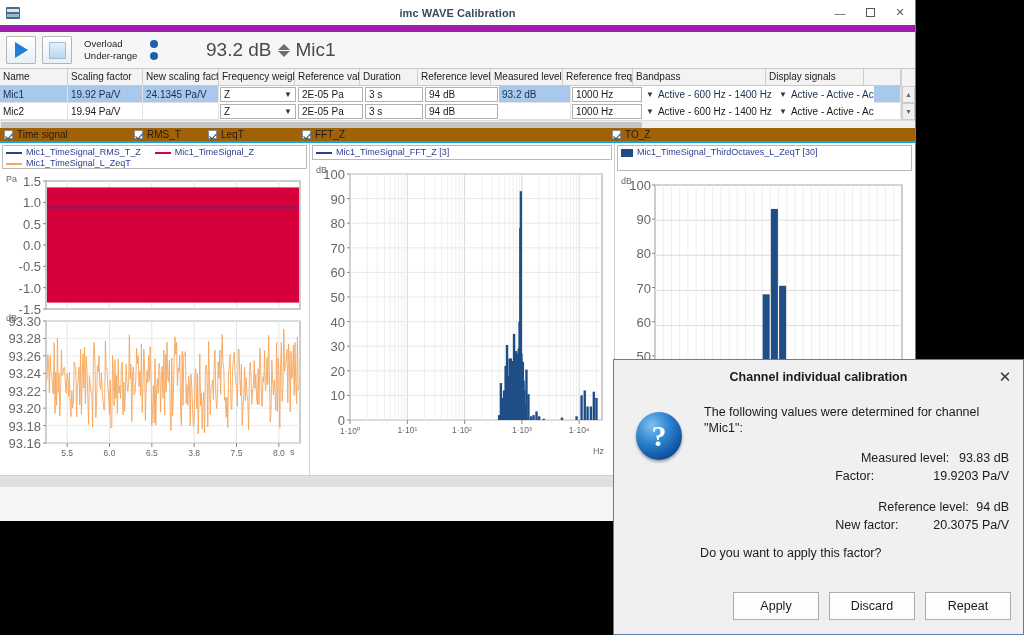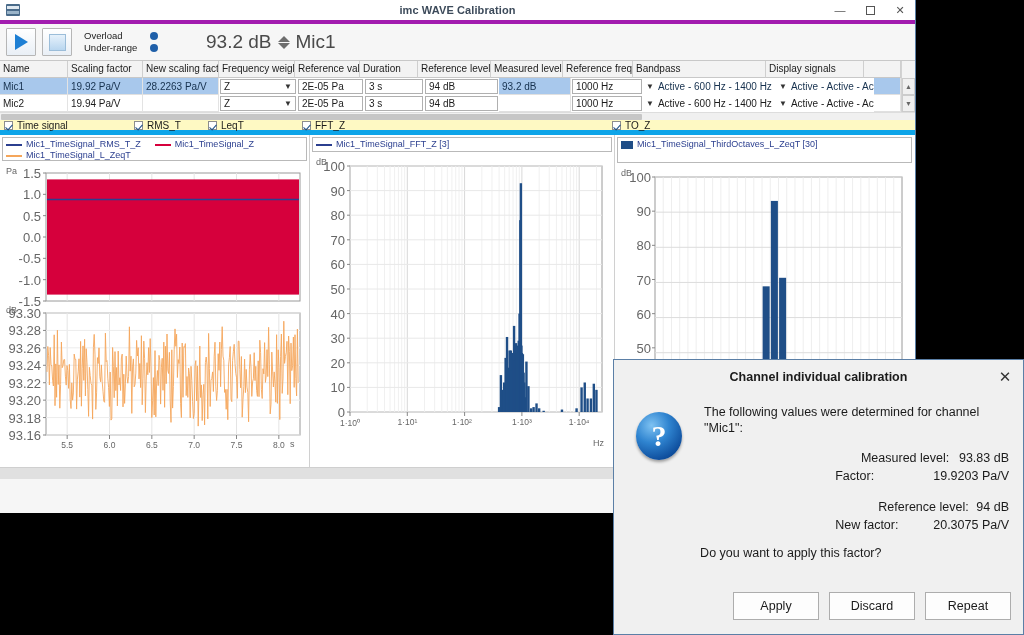--- a/index.html
+++ b/index.html
@@ -8,22 +8,22 @@
     width:1024px; height:635px; background:#000; overflow:hidden;
     font-family:"Liberation Sans", sans-serif; font-size:11px; color:#1b1b1b;
   }
 
   
   #app-window {
     position:absolute; left:0; top:0; width:916px; height:496px;
     background:#f6f6f6; border:1px solid #5b7fa6; border-top:none; border-left:none;
   }
   #title-bar {
-    height:24px; background:#ffffff; display:flex; align-items:center;
-    position:relative; border-bottom:4px solid #a21caf;
+    height:32px; background:#ffffff; display:flex; align-items:center;
+    position:relative; border-bottom:7px solid #a21caf;
   }
   #app-icon {
     width:14px; height:12px; margin-left:6px; background:#4a6b8a;
     border-radius:1px; position:relative;
   }
   #app-icon:before{content:"";position:absolute;left:1px;top:2px;width:12px;height:3px;background:#dfe8f0;}
   #app-icon:after{content:"";position:absolute;left:1px;top:7px;width:12px;height:3px;background:#9ab4c9;}
   #title-text {
     position:absolute; left:0; right:0; text-align:center;
     font-size:11px; font-weight:bold; color:#3c4a5a; letter-spacing:.1px;
@@ -71,21 +71,21 @@
   .gc.flat-combo { gap:4px; background:transparent !important; border:none; }
   .gc.flat-combo .car { font-size:8px; color:#333; }
   .gc.sel-txt { color:#16314e; }
   .sb-col { width:14px; background:#f3f3f3; border-left:1px solid #d2d2d2; display:flex; flex-direction:column; }
   .sb-btn { height:100%; display:flex; align-items:center; justify-content:center; font-size:7px; color:#666;
             border:1px solid #ccc; background:#f0f0f0; }
   .grid-hscroll { height:8px; background:#f0f0f0; border-top:1px solid #ddd; }
   .grid-hscroll i { display:block; height:6px; margin:1px; width:70%; background:#c6c6c6; border-radius:1px; }
 
   
-  #check-strip { display:flex; height:15px; align-items:center; background:#fef9c3; border-bottom:5px solid #0ea5e9; }
+  #check-strip { display:flex; height:15px; align-items:center; background:#a16207; border-bottom:2px solid #0ea5e9; }
   .chk-item { display:flex; align-items:center; gap:4px; font-size:10px; }
   .cbx { width:9px;height:9px;border:1px solid #8d8d8d;background:#fff;position:relative;display:inline-block; }
   .cbx:after{content:"";position:absolute;left:2px;top:1px;width:3px;height:6px;border:solid #1b4f86;border-width:0 1.5px 1.5px 0;transform:rotate(42deg);}
 
   
   #panes { display:flex; height:332px; background:#fff; }
   .pane { background:#fff; position:relative; }
   .legend-box {
     border:1px solid #b9b9b9; background:#fff; margin:2px; padding:1px 3px;
     font-size:9px; color:#2b3f8f; line-height:11px;
@@ -181,21 +181,21 @@
         <div class="gh" style="width: 72px;">Measured level</div>
         <div class="gh" style="width: 70px;">Reference frequency</div>
         <div class="gh" style="width: 133px;">Bandpass</div>
         <div class="gh" style="width: 98px;">Display signals</div>
         <div class="gh" style="flex: 1 1 0%;"></div>
         <div class="sb-col"></div>
       </div>
     <div class="grid-row row-sel" id="row-0">
         <div class="gc" style="width: 68px;">Mic1</div>
         <div class="gc sel-txt" style="width: 75px;">19.92 Pa/V</div>
-        <div class="gc sel-txt" style="width: 76px;">28.2263 Pa/V</div>
+        <div class="gc sel-txt" style="width: 76px;">24.1345 Pa/V</div>
         <div class="gc boxed combo" style="width: 76px;">
           <span>Z</span>
           <span class="car">▼</span>
         </div>
         <div class="gc boxed" style="width: 65px;">2E-05 Pa</div>
         <div class="gc boxed" style="width: 58px;">3 s</div>
         <div class="gc boxed" style="width: 73px;">94 dB</div>
         <div class="gc sel-txt" style="width: 72px;">93.2 dB</div>
         <div class="gc boxed" style="width: 70px;">1000 Hz</div>
         <div class="gc flat-combo" style="width: 133px;">
@@ -347,21 +347,21 @@
             <line x1="109.5" y1="272" x2="109.5" y2="276" stroke="#888"></line>
             <line x1="151.83333333333334" y1="272" x2="151.83333333333334" y2="276" stroke="#888"></line>
             <line x1="194.16666666666669" y1="272" x2="194.16666666666669" y2="276" stroke="#888"></line>
             <line x1="236.5" y1="272" x2="236.5" y2="276" stroke="#888"></line>
             <line x1="278.8333333333333" y1="272" x2="278.8333333333333" y2="276" stroke="#888"></line>
           </svg>
         <div id="p1-xticks">
             <span class="xt" style="left: 67.1667px; top: 277px;">5.5</span>
             <span class="xt" style="left: 109.5px; top: 277px;">6.0</span>
             <span class="xt" style="left: 151.833px; top: 277px;">6.5</span>
-            <span class="xt" style="left: 194.167px; top: 277px;">7.0</span>
+            <span class="xt" style="left: 194.167px; top: 277px;">3.8</span>
             <span class="xt" style="left: 236.5px; top: 277px;">7.5</span>
             <span class="xt" style="left: 278.833px; top: 277px;">8.0</span>
           </div>
         <span class="unit-lbl" style="position:absolute;left:290px;top:276px;">s</span>
       </div>
     </div>
 
     <div class="pane" style="width:305px;border-right:1px solid #d0d0d0;text-align:center;">
       <div class="legend-box" style="height:15px;">
         <div class="lg-row">

